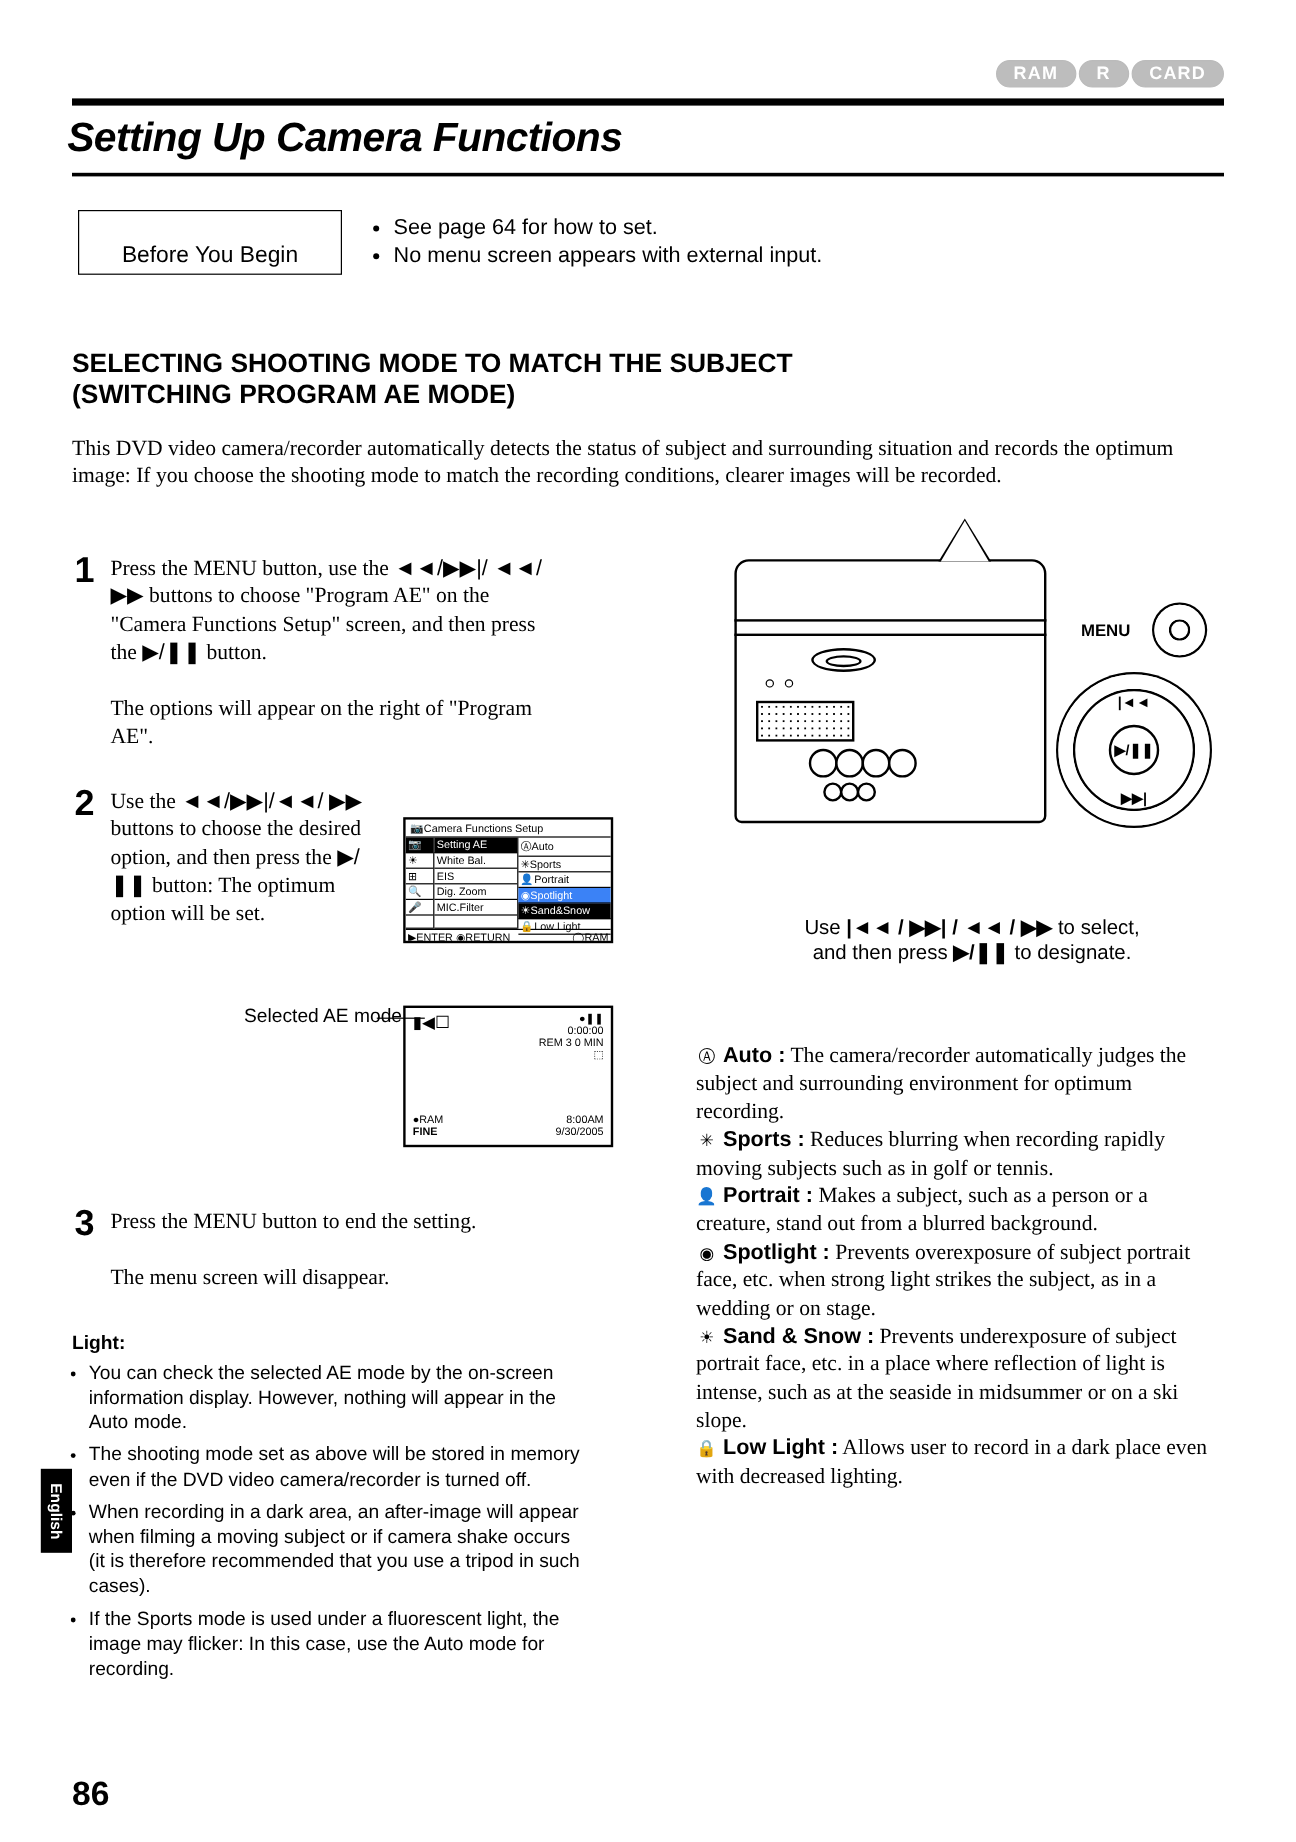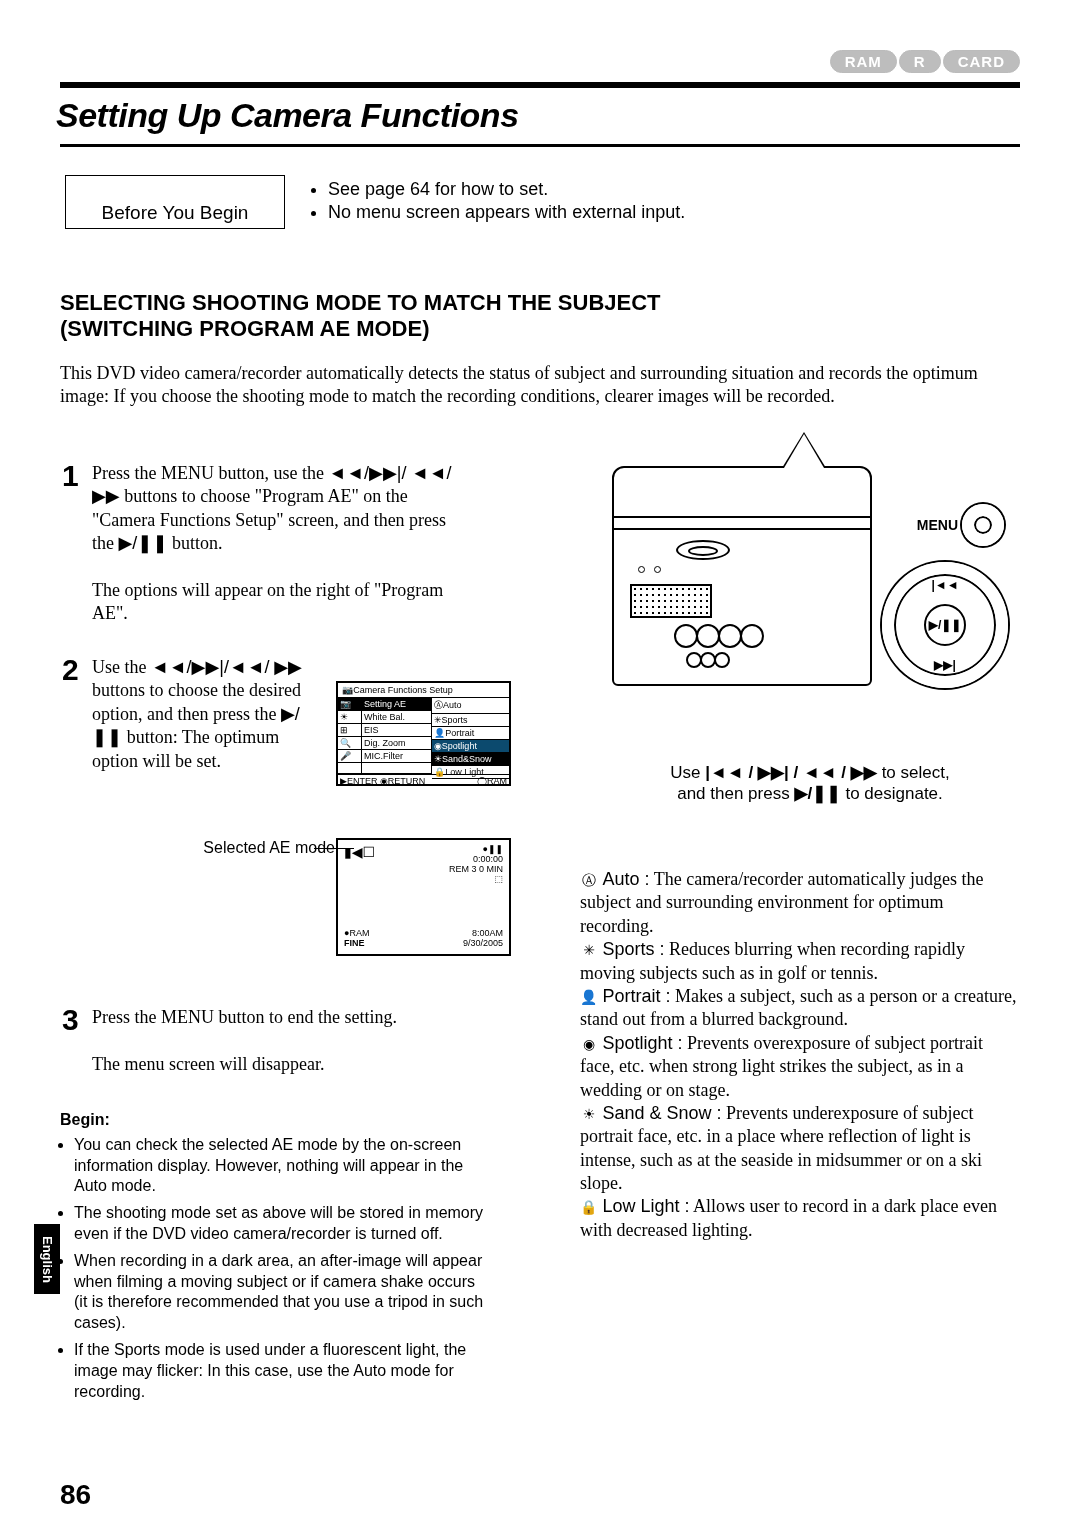--- a/index.html
+++ b/index.html
@@ -140,21 +140,21 @@
     width: 24px; border-right: 1px solid #000;
     display: flex; flex-direction: column;
   }
   .menu-icons div, .menu-mains div, .menu-subs div {
     flex: 1; border-bottom: 1px solid #000;
     padding: 1px 2px;
   }
   .menu-mains { width: 70px; border-right: 1px solid #000; display:flex; flex-direction:column;}
   .menu-subs { flex:1; display:flex; flex-direction:column; }
   .hl-black { background: #000; color:#fff; }
-  .hl-grey { background: #0c4a6e; color:#fff; }
+  .hl-grey { background: #3b82f6; color:#fff; }
   .menu-footer { border-top: 1px solid #000; padding: 1px 2px; display:flex; justify-content: space-between;}
   .ae-label {
     position: absolute;
     top: 839px; left: 135px;
     font-family: Arial, sans-serif;
     font-size: 16px;
     text-align: right;
     width: 200px;
   }
   .ae-line {
@@ -231,21 +231,21 @@
     box-shadow: 0 0 0 2px #000, inset 0 0 0 2px #000;
     display:flex; align-items:center; justify-content:center;
   }
   .control-disc .center {
     width: 42px; height:42px; border:2px solid #000; border-radius:50%;
     display:flex; align-items:center; justify-content:center;
     font-family: Arial, sans-serif; font-size:12px; font-weight:700;
   }
   .menu-btn {
     position:absolute; right: 4px; top: 38px;
-    display:flex; align-items:center; gap:4px;
+    display:flex; align-items:center; gap:20px;
   }
   .menu-btn span { font-family: Arial, sans-serif; font-size:14px; font-weight:700; }
   .menu-btn .disc {
     width: 42px; height: 42px; border:12px solid #fff; border-radius:50%;
     box-shadow: 0 0 0 2px #000, inset 0 0 0 2px #000;
   }
   .diag-caption {
     position: absolute; right: 60px; top: 762px;
     width: 420px;
     font-family: Arial, sans-serif; font-size:17px;
@@ -255,21 +255,21 @@
     position: absolute;
     top: 868px; right: 60px;
     width: 440px;
     font-size: 18px; line-height: 1.3;
   }
   .mode-icon {
     display:inline-block; width: 18px; text-align:center;
     font-family: Arial, sans-serif; font-size: 14px;
     vertical-align: baseline;
   }
-  .modes-block b { font-family: Arial, sans-serif; font-weight:400; }
+  .modes-block b { font-family: Arial, sans-serif; font-weight:700; }
   .lang-tab {
     position: absolute;
     left: 34px; top: 1224px;
     width: 26px; height: 70px;
     background: #000; color: #fff;
     font-family: Arial, sans-serif; font-size: 13px; font-weight:700;
     display:flex; align-items:center; justify-content:center;
     writing-mode: vertical-rl;
   }
   .page-num {
@@ -378,21 +378,21 @@
   </div>
 
   <div class="step step3">
     <span class="step-num">3</span>
     <span>Press the MENU button to end the setting.</span>
     <br><br>
     <span>The menu screen will disappear.</span>
   </div>
 
   <div class="note-block">
-    <span class="label">Begin:</span>
+    <span class="label">Light:</span>
     <ul>
       <li>You can check the selected AE mode by the on-screen information display. However, nothing will appear in the Auto mode.</li>
       <li>The shooting mode set as above will be stored in memory even if the DVD video camera/recorder is turned off.</li>
       <li>When recording in a dark area, an after-image will appear when filming a moving subject or if camera shake occurs (it is therefore recommended that you use a tripod in such cases).</li>
       <li>If the Sports mode is used under a fluorescent light, the image may flicker: In this case, use the Auto mode for recording.</li>
     </ul>
   </div>
 
   <div class="camera-diagram">
     <div class="camera-body">

